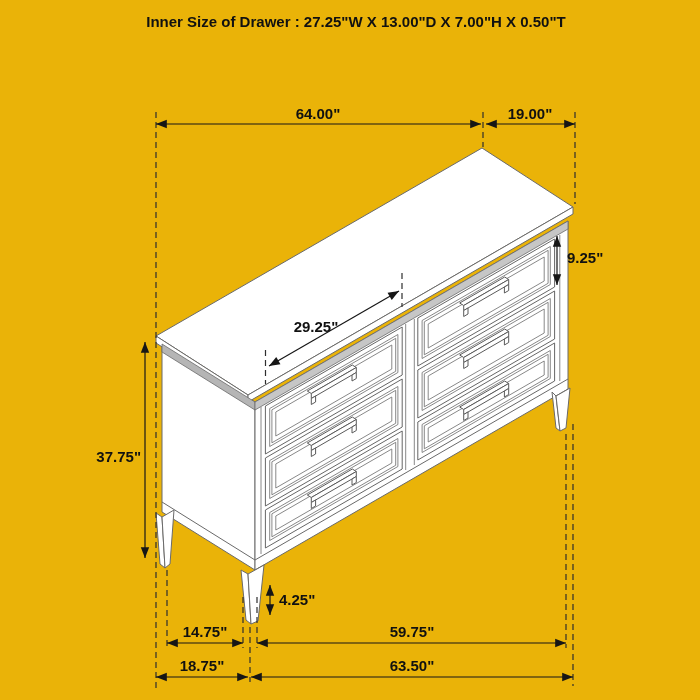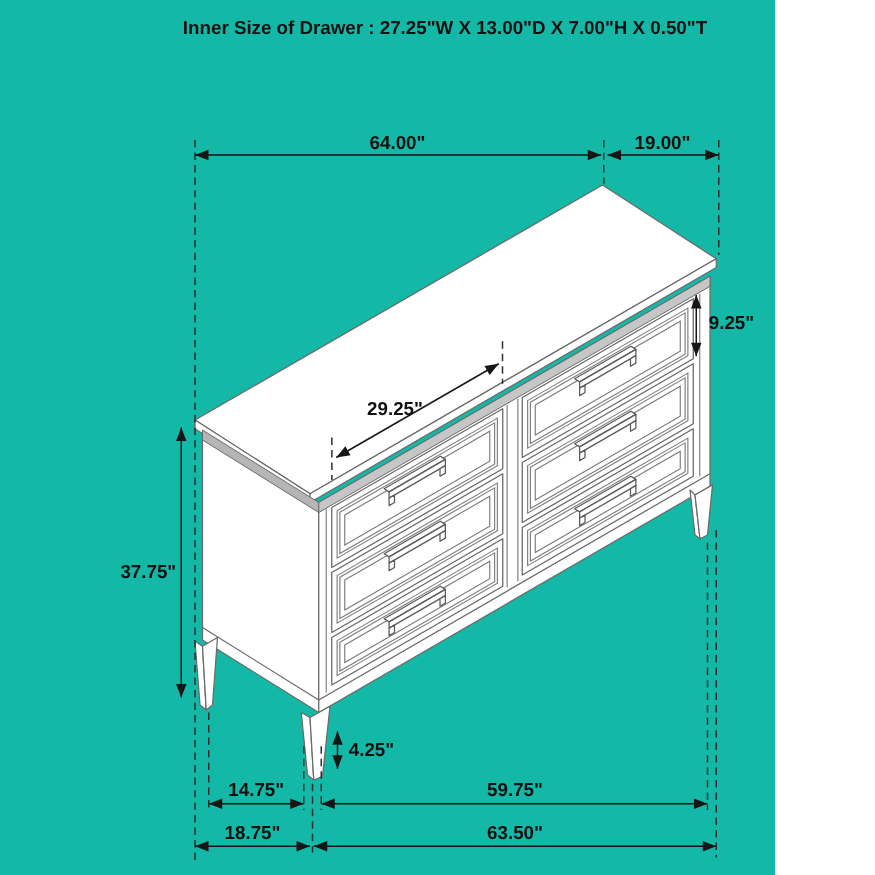--- a/index.html
+++ b/index.html
@@ -1,16 +1,16 @@
 <!DOCTYPE html>
 <html><head>
 <meta charset="utf-8">
 <style>
   html,body{margin:0;padding:0;background:#ffffff;width:700px;height:700px;overflow:hidden;}
-  .stage{width:620px;height:700px;position:relative;background:#14b8a6;text-align:center;}
+  .stage{width:700px;height:700px;position:relative;background:#eab308;text-align:center;}
   svg{display:block;}
   
   .fl{fill:#ffffff;stroke:#6a6a6a;stroke-width:1;stroke-linejoin:round;}
   .ln{fill:none;stroke:#6a6a6a;stroke-width:1;}
   .moldF{fill:#c6c6c6;stroke:#6a6a6a;stroke-width:.8;}
   .moldS{fill:#b5b5b5;stroke:#6a6a6a;stroke-width:.8;}
   .df{fill:#ffffff;stroke:#666666;stroke-width:1;stroke-linejoin:round;}
   .dl{fill:none;stroke:#7a7a7a;stroke-width:.9;}
   .dh{fill:#ffffff;stroke:#5a5a5a;stroke-width:1;stroke-linejoin:round;}
   

